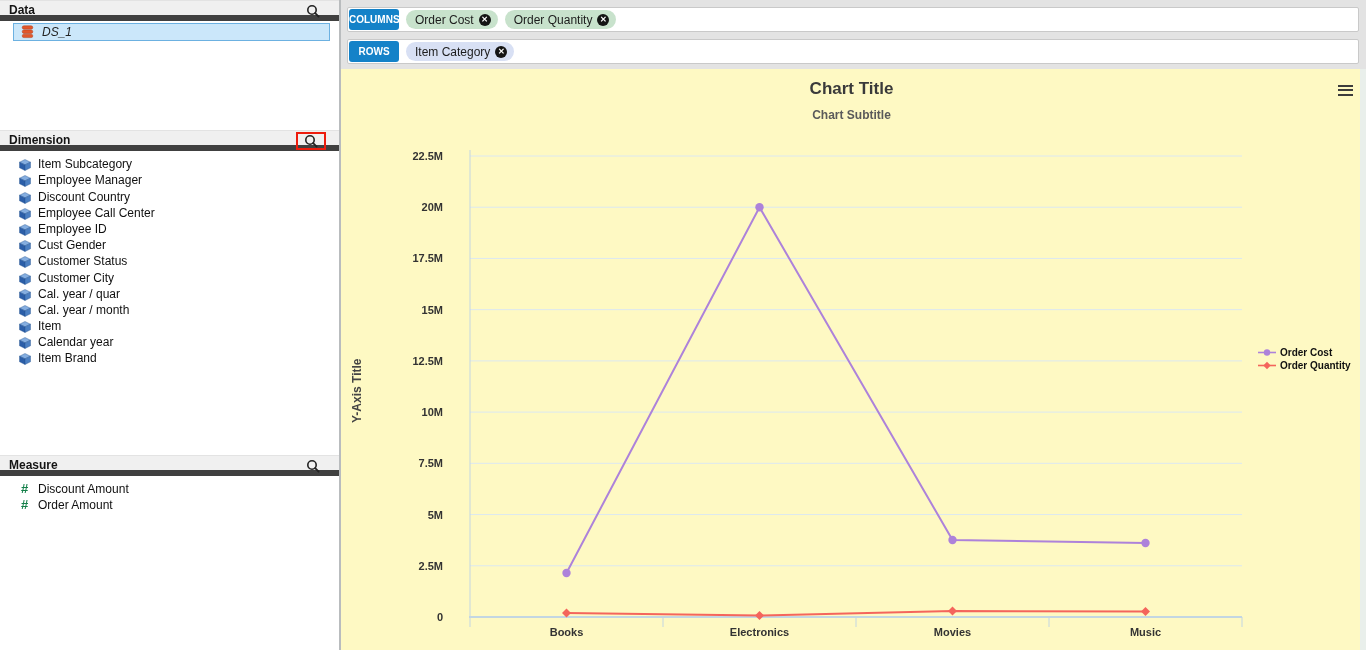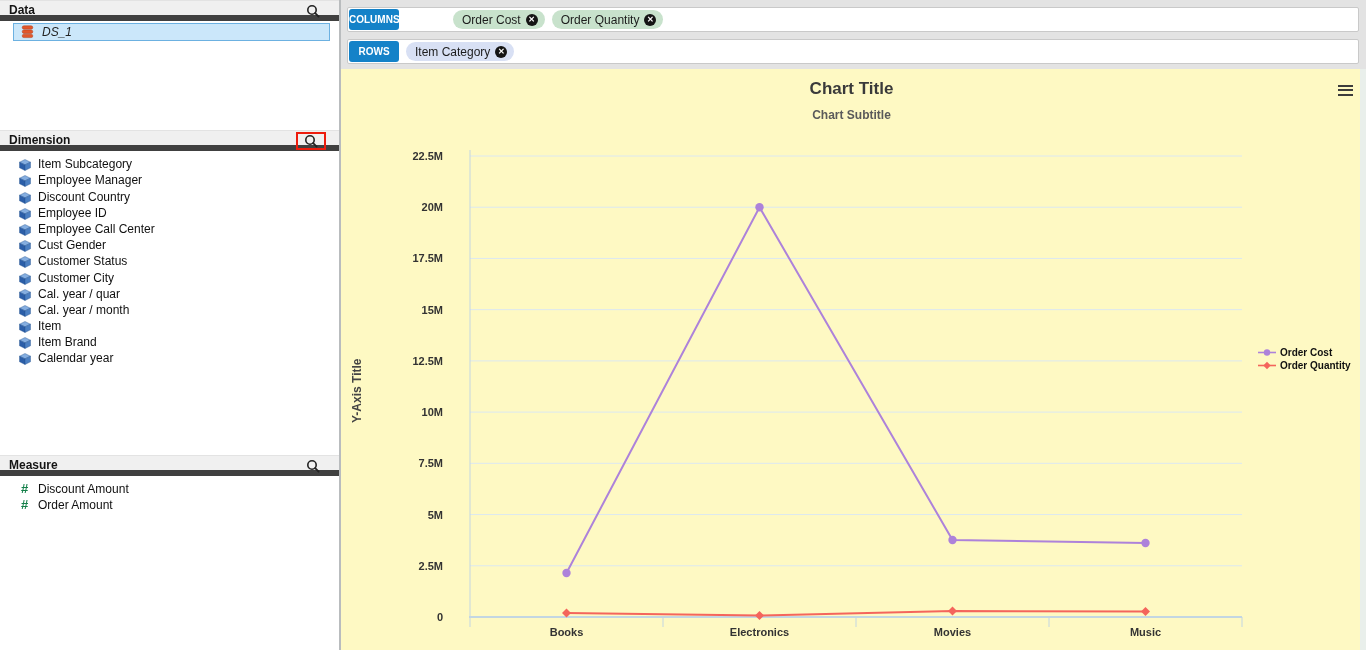--- a/index.html
+++ b/index.html
@@ -31,21 +31,21 @@
   #measure-list{top:480px;}
   .side-item{height:16.2px;display:flex;align-items:flex-end;padding-left:18px;font-size:12px;color:#101010;cursor:pointer;}
   .side-item .it-icon{display:flex;width:13px;justify-content:center;}
   .side-item .it-label{margin-left:7px;white-space:nowrap;}
   .hash{color:#15804a;font-weight:700;font-size:13px;width:13px;text-align:center;}
 
   
   #shelf-area{position:absolute;left:341px;top:0;width:1025px;height:69px;background:#e3e3e3;}
   .shelf-row{position:absolute;left:6px;width:1012px;height:25px;background:#fff;border:1px solid #c9c9c9;
              border-radius:2px;box-sizing:border-box;display:flex;align-items:center;}
-  #columns-row{top:7px;gap:47px;}
+  #columns-row{top:7px;}
   #rows-row{top:39px;}
   .shelf-btn{margin-left:1px;width:50px;height:21px;background:#1482c8;border:none;border-radius:3px;
              color:#fff;font-size:10px;font-weight:bold;font-family:inherit;cursor:pointer;padding:0;}
   .chip{margin-left:7px;height:19px;border-radius:10px;display:flex;align-items:center;
         padding:0 7px 0 9px;font-size:12px;color:#1c1c1c;gap:5px;cursor:pointer;}
   .chip .close{width:12px;height:12px;border-radius:50%;background:#141414;color:#fff;
                font-size:8px;line-height:12px;text-align:center;font-weight:bold;cursor:pointer;}
 
   
   #chart-panel{position:absolute;left:341px;top:69px;width:1025px;height:581px;background:#fef9c3;font-weight:bold;}
@@ -135,40 +135,40 @@
           <span class="it-label">Discount Country</span>
         </li>
         <li class="side-item">
           <span class="it-icon">
             <svg width="12" height="12" viewBox="0 0 12 12">
               <polygon points="6,0.5 11.5,3.2 6,5.9 0.5,3.2" fill="#85aee0" stroke="#24508e" stroke-width="0.4"></polygon>
               <polygon points="0.5,3.2 6,5.9 6,11.5 0.5,8.8" fill="#2b5ea8" stroke="#24508e" stroke-width="0.4"></polygon>
               <polygon points="11.5,3.2 6,5.9 6,11.5 11.5,8.8" fill="#4b7fc2" stroke="#24508e" stroke-width="0.4"></polygon>
             </svg>
           </span>
+          <span class="it-label">Employee Call Center</span>
+        </li>
+        <li class="side-item">
+          <span class="it-icon">
+            <svg width="12" height="12" viewBox="0 0 12 12">
+              <polygon points="6,0.5 11.5,3.2 6,5.9 0.5,3.2" fill="#85aee0" stroke="#24508e" stroke-width="0.4"></polygon>
+              <polygon points="0.5,3.2 6,5.9 6,11.5 0.5,8.8" fill="#2b5ea8" stroke="#24508e" stroke-width="0.4"></polygon>
+              <polygon points="11.5,3.2 6,5.9 6,11.5 11.5,8.8" fill="#4b7fc2" stroke="#24508e" stroke-width="0.4"></polygon>
+            </svg>
+          </span>
           <span class="it-label">Employee ID</span>
         </li>
         <li class="side-item">
           <span class="it-icon">
             <svg width="12" height="12" viewBox="0 0 12 12">
               <polygon points="6,0.5 11.5,3.2 6,5.9 0.5,3.2" fill="#85aee0" stroke="#24508e" stroke-width="0.4"></polygon>
               <polygon points="0.5,3.2 6,5.9 6,11.5 0.5,8.8" fill="#2b5ea8" stroke="#24508e" stroke-width="0.4"></polygon>
               <polygon points="11.5,3.2 6,5.9 6,11.5 11.5,8.8" fill="#4b7fc2" stroke="#24508e" stroke-width="0.4"></polygon>
             </svg>
           </span>
-          <span class="it-label">Employee Call Center</span>
-        </li>
-        <li class="side-item">
-          <span class="it-icon">
-            <svg width="12" height="12" viewBox="0 0 12 12">
-              <polygon points="6,0.5 11.5,3.2 6,5.9 0.5,3.2" fill="#85aee0" stroke="#24508e" stroke-width="0.4"></polygon>
-              <polygon points="0.5,3.2 6,5.9 6,11.5 0.5,8.8" fill="#2b5ea8" stroke="#24508e" stroke-width="0.4"></polygon>
-              <polygon points="11.5,3.2 6,5.9 6,11.5 11.5,8.8" fill="#4b7fc2" stroke="#24508e" stroke-width="0.4"></polygon>
-            </svg>
-          </span>
           <span class="it-label">Cust Gender</span>
         </li>
         <li class="side-item">
           <span class="it-icon">
             <svg width="12" height="12" viewBox="0 0 12 12">
               <polygon points="6,0.5 11.5,3.2 6,5.9 0.5,3.2" fill="#85aee0" stroke="#24508e" stroke-width="0.4"></polygon>
               <polygon points="0.5,3.2 6,5.9 6,11.5 0.5,8.8" fill="#2b5ea8" stroke="#24508e" stroke-width="0.4"></polygon>
               <polygon points="11.5,3.2 6,5.9 6,11.5 11.5,8.8" fill="#4b7fc2" stroke="#24508e" stroke-width="0.4"></polygon>
             </svg>
           </span>
@@ -215,31 +215,31 @@
           <span class="it-label">Item</span>
         </li>
         <li class="side-item">
           <span class="it-icon">
             <svg width="12" height="12" viewBox="0 0 12 12">
               <polygon points="6,0.5 11.5,3.2 6,5.9 0.5,3.2" fill="#85aee0" stroke="#24508e" stroke-width="0.4"></polygon>
               <polygon points="0.5,3.2 6,5.9 6,11.5 0.5,8.8" fill="#2b5ea8" stroke="#24508e" stroke-width="0.4"></polygon>
               <polygon points="11.5,3.2 6,5.9 6,11.5 11.5,8.8" fill="#4b7fc2" stroke="#24508e" stroke-width="0.4"></polygon>
             </svg>
           </span>
+          <span class="it-label">Calendar year</span>
+        </li>
+        <li class="side-item">
+          <span class="it-icon">
+            <svg width="12" height="12" viewBox="0 0 12 12">
+              <polygon points="6,0.5 11.5,3.2 6,5.9 0.5,3.2" fill="#85aee0" stroke="#24508e" stroke-width="0.4"></polygon>
+              <polygon points="0.5,3.2 6,5.9 6,11.5 0.5,8.8" fill="#2b5ea8" stroke="#24508e" stroke-width="0.4"></polygon>
+              <polygon points="11.5,3.2 6,5.9 6,11.5 11.5,8.8" fill="#4b7fc2" stroke="#24508e" stroke-width="0.4"></polygon>
+            </svg>
+          </span>
           <span class="it-label">Item Brand</span>
-        </li>
-        <li class="side-item">
-          <span class="it-icon">
-            <svg width="12" height="12" viewBox="0 0 12 12">
-              <polygon points="6,0.5 11.5,3.2 6,5.9 0.5,3.2" fill="#85aee0" stroke="#24508e" stroke-width="0.4"></polygon>
-              <polygon points="0.5,3.2 6,5.9 6,11.5 0.5,8.8" fill="#2b5ea8" stroke="#24508e" stroke-width="0.4"></polygon>
-              <polygon points="11.5,3.2 6,5.9 6,11.5 11.5,8.8" fill="#4b7fc2" stroke="#24508e" stroke-width="0.4"></polygon>
-            </svg>
-          </span>
-          <span class="it-label">Calendar year</span>
         </li>
       </ul>
 
     <header class="panel-header" id="measure-header">
       <div class="ph-title">Measure</div>
       <button class="search-btn">
         <svg width="14" height="14" viewBox="0 0 14 14">
             <circle cx="6" cy="6" r="4.2" fill="none" stroke="#222" stroke-width="1.6"></circle>
             <line x1="9.2" y1="9.2" x2="12.6" y2="12.6" stroke="#222" stroke-width="1.8" stroke-linecap="round"></line>
           </svg>

